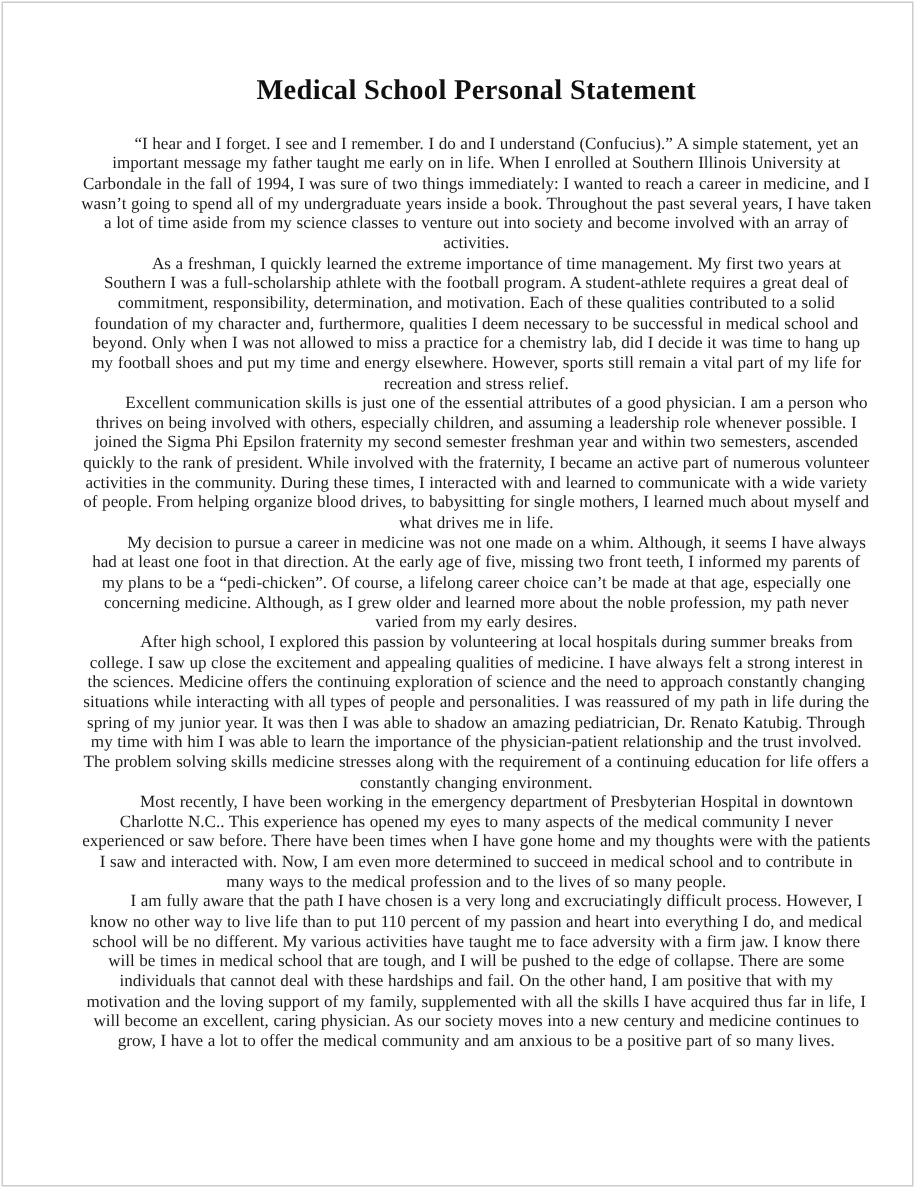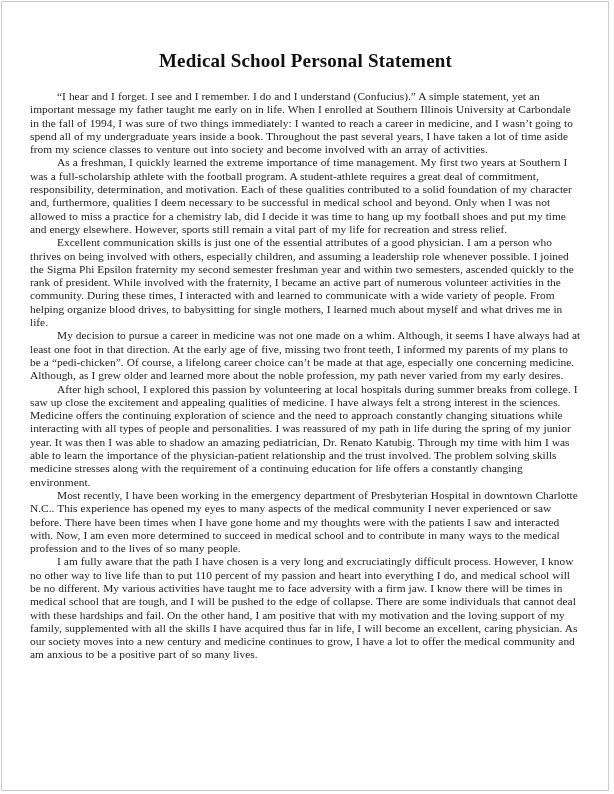--- a/index.html
+++ b/index.html
@@ -16,37 +16,38 @@
   }
   .page {
     position: absolute;
     top: 1px;
     left: 1px;
     width: 608px;
     height: 790px;
     box-sizing: border-box;
     border: 1px solid #cccccc;
     background: #ffffff;
+    padding-left: 24px;
   }
   .content {
     padding: 48px 27px 0 28px;
   }
   .title {
     font-size: 19px;
     font-weight: bold;
     text-align: center;
     margin: 0 0 18px 0;
     letter-spacing: 0.2px;
   }
   .para {
     font-size: 11.4px;
     line-height: 13.3px;
     margin: 0;
     text-indent: 27px;
-    text-align: left;
+    text-align: center;
     word-spacing: 0.2px;
   }
 </style>
 </head>
 <body>
 
 <div class="page" style="border-color: rgb(204, 204, 204); background: rgb(255, 255, 255); color: rgb(28, 28, 30);">
   <div class="content">
     <h1 class="title" style="color: rgb(17, 17, 17);">Medical School Personal Statement</h1>
     <div>

